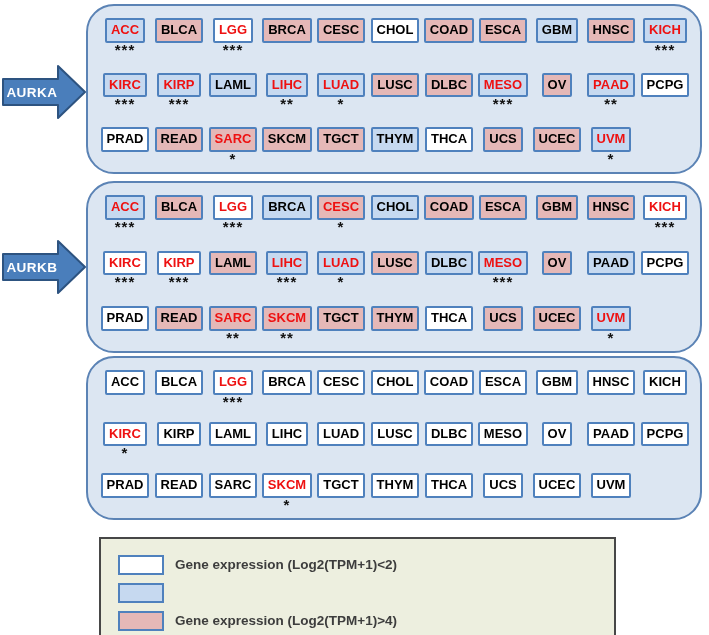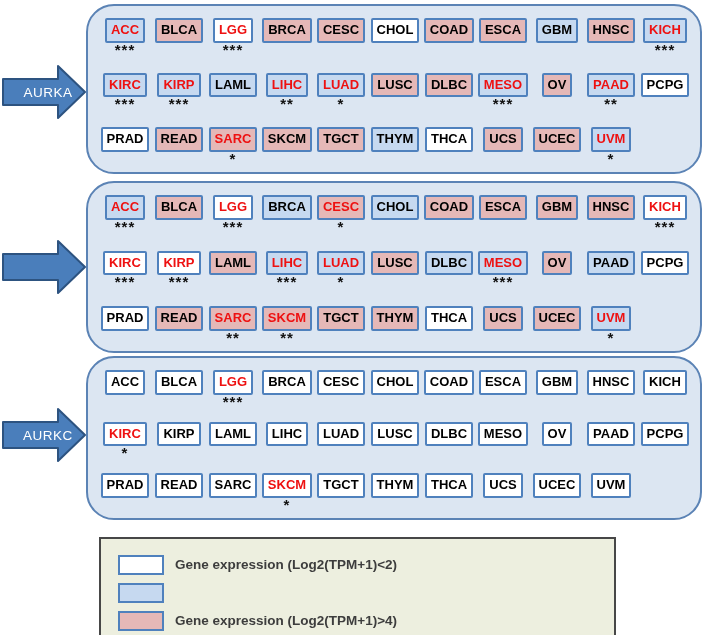--- a/index.html
+++ b/index.html
@@ -22,21 +22,21 @@
   .txt-red{color:var(--red-text);}
   .txt-black{color:#000;}
   .sig{height:14px;font-size:15px;font-weight:700;color:#111;
        line-height:13px;letter-spacing:1px;}
 
   
   .arrow{position:absolute;left:2px;width:84px;height:56px;}
   .arrow svg{position:absolute;left:0;top:0;}
   .arrow-label{position:absolute;left:2px;top:0;width:56px;height:100%;
                display:flex;align-items:center;justify-content:center;
-               color:#fff;font-size:13.5px;font-weight:400;letter-spacing:.5px;padding-left:16px;}
+               color:#fff;font-size:13.5px;font-weight:700;letter-spacing:.5px;}
 
   
   .legend{position:absolute;left:99px;top:537px;width:517px;height:112px;
           box-sizing:border-box;background:var(--legend-bg);
           border:2px solid var(--legend-border);
           padding:13px 0 0 17px;display:flex;flex-direction:column;gap:3px;}
   .legend-item{display:flex;align-items:center;gap:11px;height:25px;}
   .swatch{width:46px;height:20px;box-sizing:border-box;
           border:2px solid var(--box-border);flex:0 0 auto;}
   .swatch.white{background:#ffffff;}
@@ -201,20 +201,21 @@
           <div class="gbox fill-blue txt-red">UVM</div>
           <div class="sig">*</div>
         </div>
         <div class="cell"></div>
       </div>
     </div>
     <div class="arrow" style="top: 239px;">
       <svg width="84" height="56" viewBox="0 0 84 56">
         <polygon points="1,15 56,15 56,2 83,28 56,54 56,41 1,41" fill="#4a7ebb" stroke="#2d5380" stroke-width="2" stroke-linejoin="round"></polygon>
       </svg>
+      <span class="arrow-label">AURKB</span>
     </div>
     <div class="panel" style="top: 181px; height: 172px;">
       <div class="prow">
         <div class="cell">
           <div class="gbox fill-blue txt-red">ACC</div>
           <div class="sig">***</div>
         </div>
         <div class="cell">
           <div class="gbox fill-pink txt-black">BLCA</div>
           <div class="sig"></div>
@@ -338,26 +339,20 @@
         <div class="cell">
           <div class="gbox fill-pink txt-black">UCEC</div>
           <div class="sig"></div>
         </div>
         <div class="cell">
           <div class="gbox fill-blue txt-red">UVM</div>
           <div class="sig">*</div>
         </div>
         <div class="cell"></div>
       </div>
-    </div>
-    <div class="arrow" style="top: 407px;">
-      <svg width="84" height="56" viewBox="0 0 84 56">
-        <polygon points="1,15 56,15 56,2 83,28 56,54 56,41 1,41" fill="#4a7ebb" stroke="#2d5380" stroke-width="2" stroke-linejoin="round"></polygon>
-      </svg>
-      <span class="arrow-label">AURKC</span>
     </div>
     <div class="panel" style="top: 356px; height: 164px;">
       <div class="prow">
         <div class="cell">
           <div class="gbox fill-white txt-black">ACC</div>
           <div class="sig"></div>
         </div>
         <div class="cell">
           <div class="gbox fill-white txt-black">BLCA</div>
           <div class="sig"></div>

